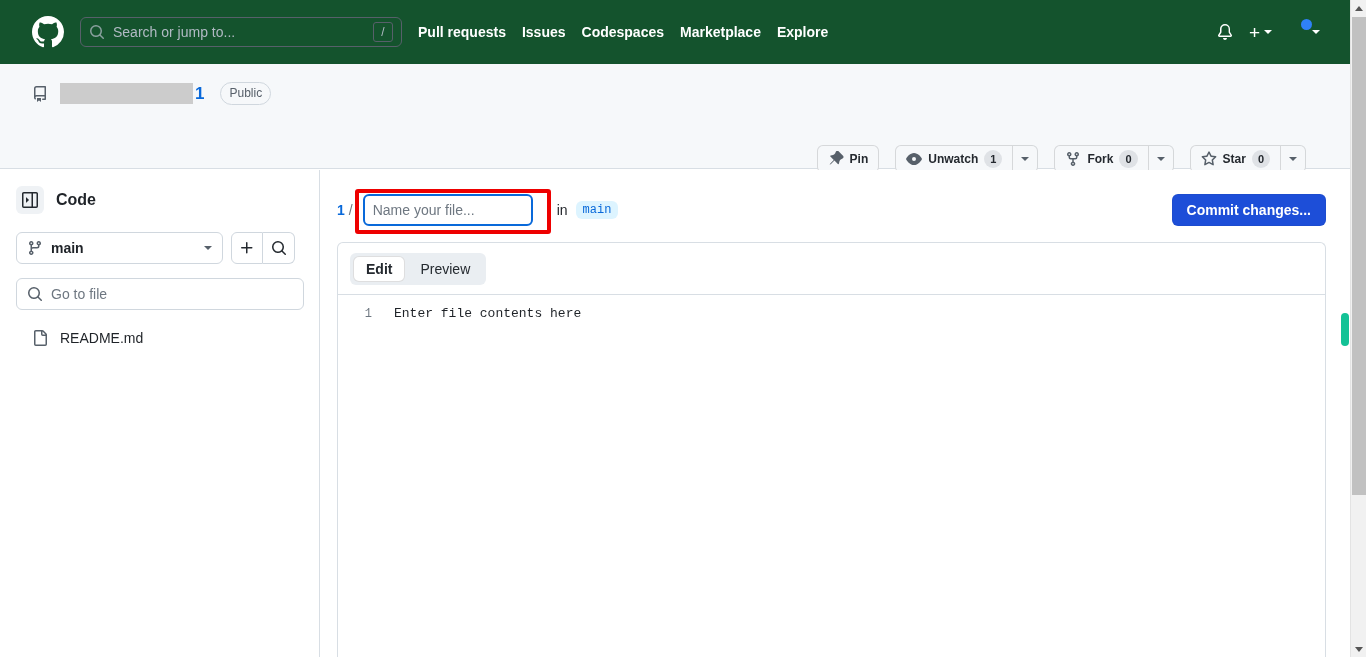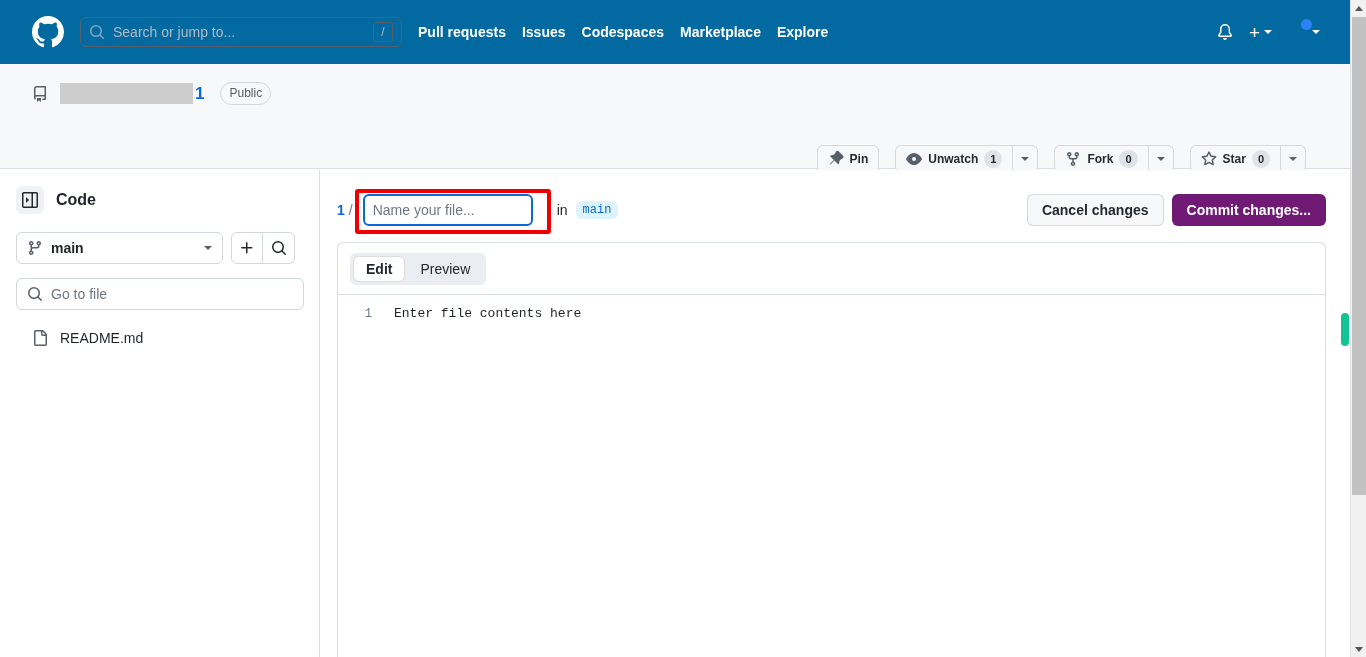--- a/index.html
+++ b/index.html
@@ -8,21 +8,21 @@
     font-family: "Liberation Sans", sans-serif;
     background: #ffffff;
     overflow: hidden;
   }
   body { position: relative; }
 
   
   .gh-header {
     position: absolute; top: 0; left: 0;
     width: 1350px; height: 64px;
-    background: #0369a1;
+    background: #14532d;
     display: flex; align-items: center;
     padding: 0 16px;
     z-index: 5;
   }
   .gh-logo { width: 32px; height: 32px; margin-left: 16px; margin-right: 16px; flex: none; }
   .gh-logo svg { display: block; fill: #ffffff; }
 
   .search-box {
     width: 322px; height: 30px;
     border: 1px solid #57606a;
@@ -289,21 +289,21 @@
     height: 32px; padding: 0 14px;
     background: #f6f8fa;
     border: 1px solid rgba(31,35,40,.15);
     border-radius: 6px;
     font-size: 14px; font-weight: bold; color: #24292f;
     cursor: pointer; white-space: nowrap;
     font-family: "Liberation Sans", sans-serif;
   }
   .btn-commit {
     height: 32px; padding: 0 14px;
-    background: #701a75;
+    background: #1d4ed8;
     border: 1px solid rgba(31,35,40,.05);
     border-radius: 6px;
     font-size: 14px; font-weight: bold; color: #ffffff;
     cursor: default; white-space: nowrap;
     font-family: "Liberation Sans", sans-serif;
   }
 
   
   .editor-frame {
     margin-top: 8px;
@@ -652,21 +652,20 @@
 
   <div class="filename-row">
     <span class="crumb-num">1</span>
     <span class="crumb-slash">/</span>
     <div class="filename-highlight"></div>
     <input class="filename-input" type="text" autofocus="" placeholder="Name your file..." style="">
     <span class="in-word">in</span>
     <span class="branch-chip">main</span>
 
     <div class="commit-actions">
-      <button class="btn-cancel">Cancel changes</button>
       <button class="btn-commit">Commit changes...</button>
     </div>
   </div>
 
   <div class="editor-frame">
     <div class="editor-toolbar">
       <div class="segmented">
         <div class="seg-item active">Edit</div>
         <div class="seg-item">Preview</div>
       </div>

